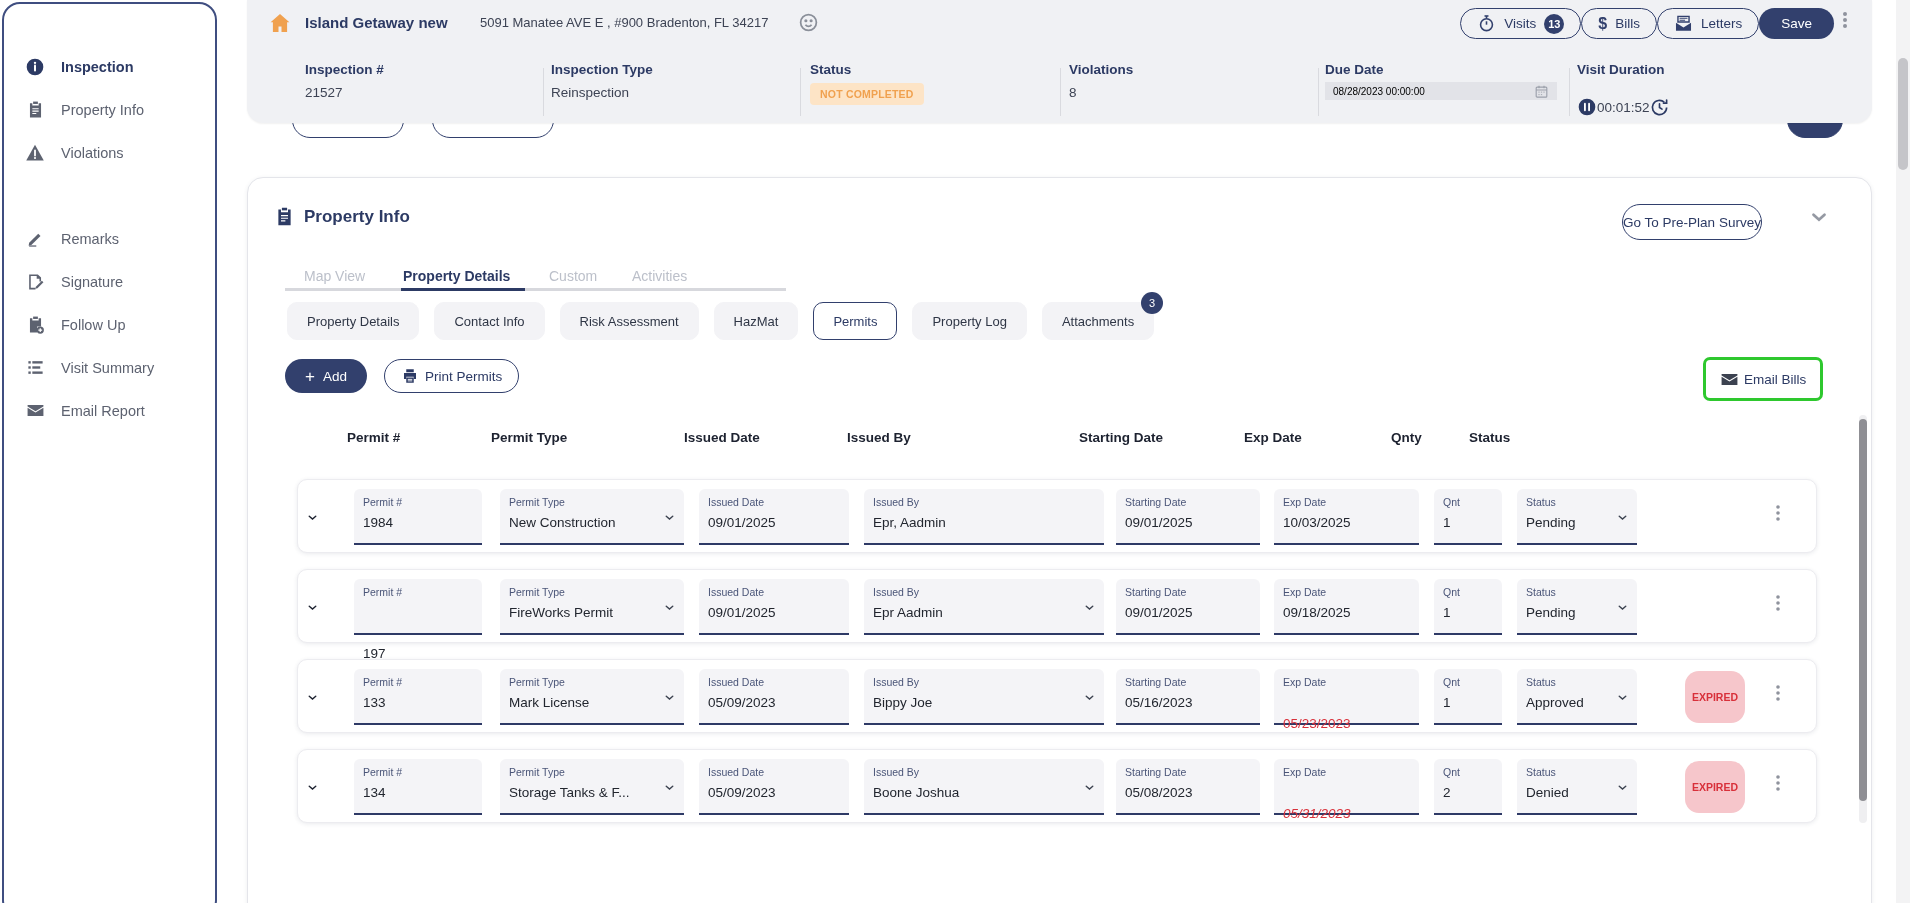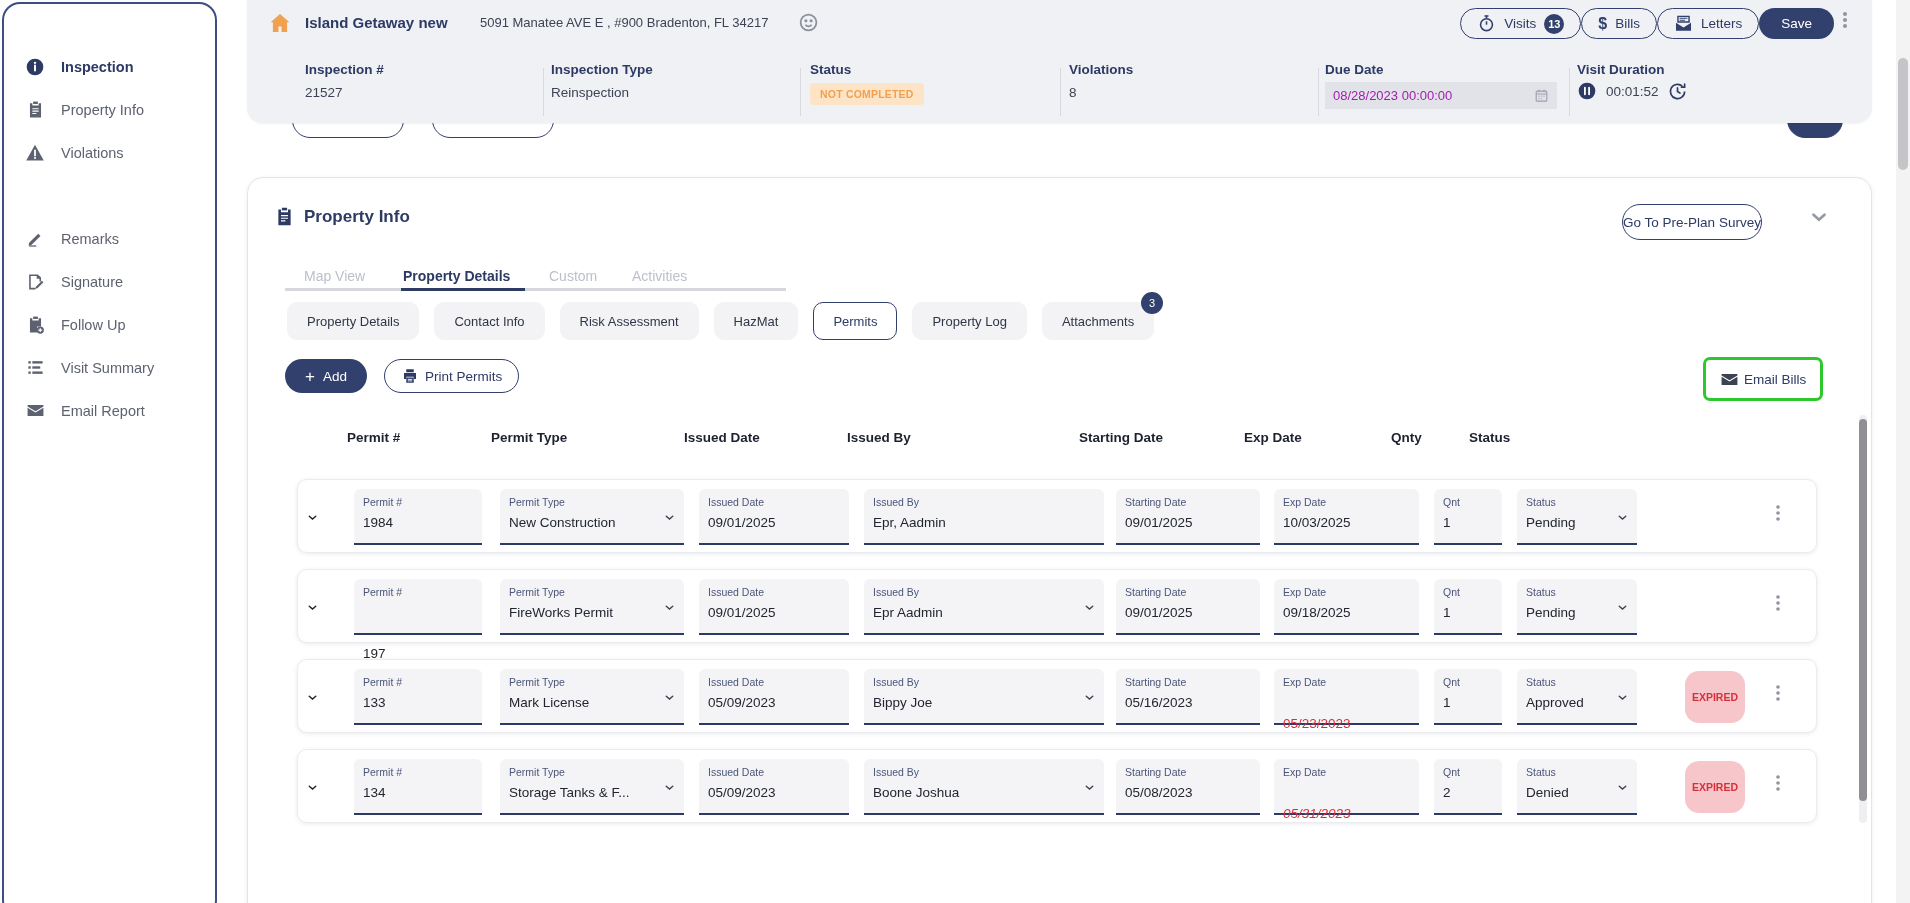--- a/index.html
+++ b/index.html
@@ -35,24 +35,24 @@
     border-radius:17px; font-size:13.5px; font-family:inherit; cursor:pointer; }
   .kebab { background:none; border:none; color:#8f939d; cursor:pointer; display:flex; padding:2px; }
 
   .info-grid { position:absolute; left:0; top:62px; width:100%; height:60px; }
   .ig-div { position:absolute; top:6px; height:48px; width:1px; background:#d9dadf; }
   .ig-field { position:absolute; top:0; }
   .ig-label { font-size:13.5px; font-weight:bold; color:#2c3a64; }
   .ig-value { margin-top:8px; font-size:13.5px; color:#3d4354; }
   .status-badge { display:inline-block; background:#fde4c6; color:#f0a14f; font-size:10.5px; font-weight:bold;
     padding:5px 10px; border-radius:4px; letter-spacing:.2px; }
-  .due-input { display:flex; align-items:center; justify-content:space-between; width:232px; height:27px;
-    background:#e2e3e8; padding:0 8px; margin-top:5px; font-size:13px; color:#a21caf; }
+  .due-input { display:flex; align-items:center; justify-content:space-between; width:232px; height:18px;
+    background:#e2e3e8; padding:0 8px; margin-top:5px; font-size:10px; color:#000000; }
   .due-input .cal { color:#9ba0aa; }
-  .dur-wrap { display:flex; align-items:center; gap:9px; margin-top:4px; color:#2c3a64; }
+  .dur-wrap { display:flex; align-items:center; margin-top:20px; color:#2c3a64; }
   .dur-time { font-size:13.5px; color:#3d4354; }
 
   
   .cut-btn { position:absolute; top:100px; height:38px; border:1.6px solid #32406d; border-radius:18px;
     background:#fff; z-index:2; }
   .cut-btn.filled { background:#32406d; border-color:#32406d; }
 
   
   .prop-card { position:absolute; left:247px; top:177px; width:1625px; height:756px;
     background:#fff; border:1px solid #e4e5ea; border-radius:16px; z-index:3;

